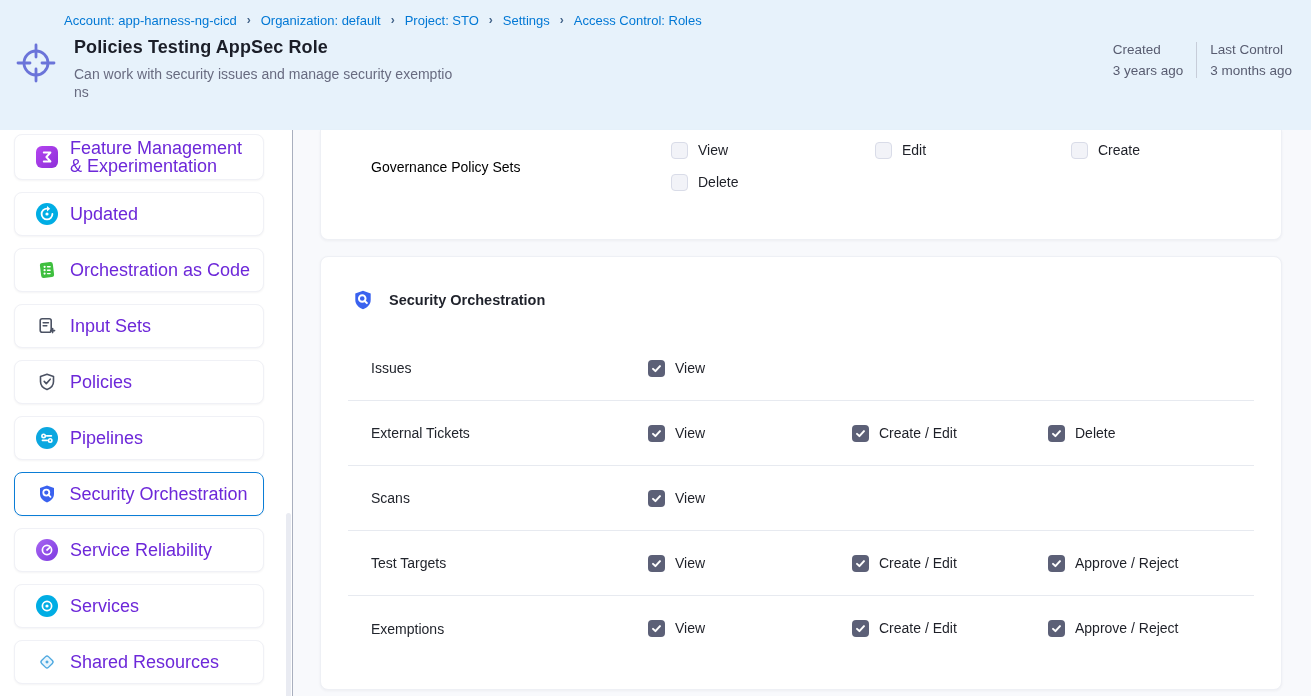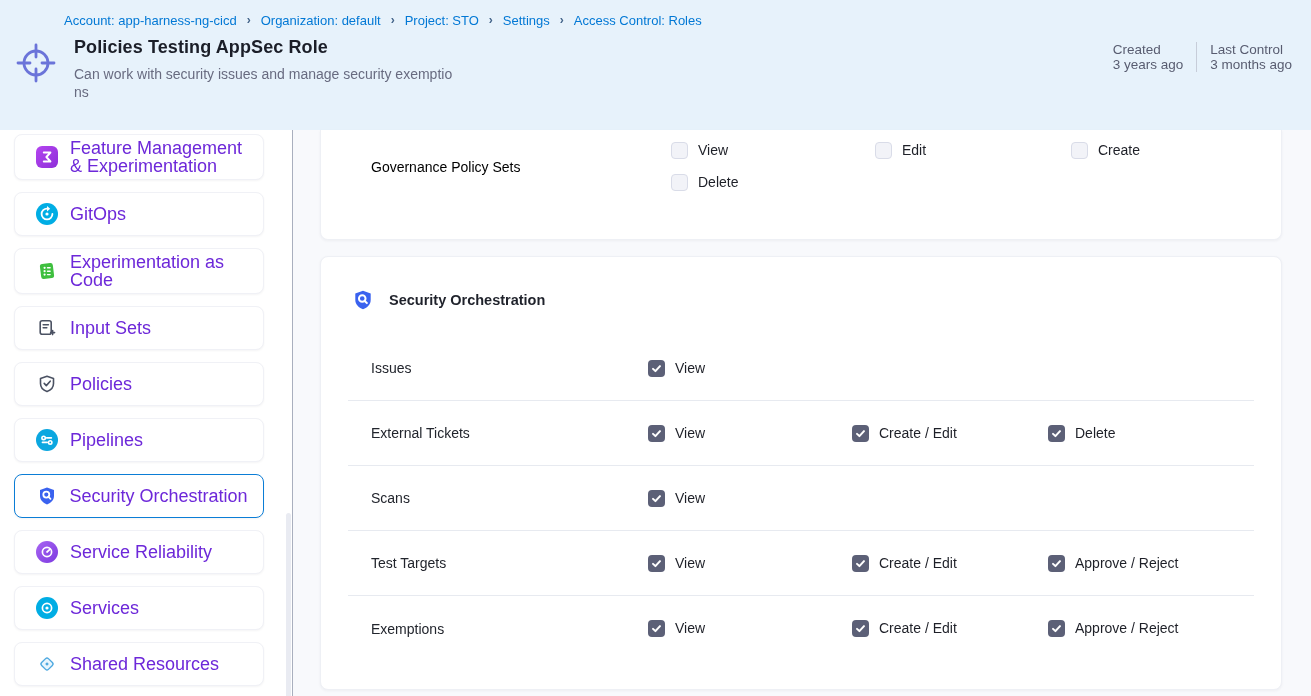--- a/index.html
+++ b/index.html
@@ -11,21 +11,21 @@
   .band { position:relative; width:100%; height:130px; background:#e7f2fb; }
   .crumbs { display:flex; align-items:center; gap:10px; padding:13px 0 0 20px; font-size:13px;margin-left:44px; }
   .crumb { color:#0278d5; text-decoration:none; cursor:pointer; }
   .crumb-sep { color:#44648a; font-size:12px; font-weight:bold; transform:translateY(-1px); }
   .hdr { display:flex; align-items:flex-start; margin-top:9px; padding-left:14px; }
   .hdr-icon { flex:0 0 auto; margin-top:4px; }
   .hdr-text { margin-left:16px; }
   .hdr-title { font-size:18px; font-weight:700; color:#1b1e28; letter-spacing:.1px; }
   .hdr-desc { margin-top:7px; width:382px; font-size:14px; line-height:18px; color:#686b80; word-break:break-all; }
   .meta { position:absolute; top:42px; right:19px; display:flex; align-items:stretch; }
-  .meta-col { display:flex; flex-direction:column; font-size:13.5px; color:#585c70; }
+  .meta-col { display:flex; flex-direction:column; gap:6px; font-size:13.5px; color:#585c70; }
   .meta-div { width:1px; background:#c7cdd9; margin:0 13px; }
 
   
   .bodyrow { display:flex; height:566px; }
   .sidebar { position:relative; width:293px; background:#ffffff; border-right:1px solid #a9afbe; padding-top:4px; overflow:hidden; }
   .side-item { display:flex; align-items:center; gap:12px; width:250px; min-height:44px; margin:0 0 12px 14px;
                background:#fff; border:1px solid #f0f1f6; border-radius:8px; padding:4px 10px 4px 21px;
                box-shadow:0 1px 2px rgba(40,45,60,.05); cursor:pointer; }
   .side-item.selected { border:1.5px solid #0b7dd6; padding-left:20.5px; }
   .side-label { font-size:18px; line-height:18px; color:#6d28d9; }
@@ -111,35 +111,35 @@
             <span class="side-label">Feature Management &amp; Experimentation</span>
           </div>
           <div class="side-item">
             <span class="ic ci" style="background:#00ade4">
               <svg viewBox="0 0 20 20" width="20" height="20">
                 <path d="M10 4.6 A5.4 5.4 0 1 0 15.4 10" fill="none" stroke="#fff" stroke-width="1.8" stroke-linecap="round"></path>
                 <polygon points="10,2 10,7.4 13.2,4.7" fill="#fff"></polygon>
                 <circle cx="10" cy="10" r="1.6" fill="#fff"></circle>
               </svg>
             </span>
-            <span class="side-label">GitOps</span>
+            <span class="side-label">Updated</span>
           </div>
           <div class="side-item">
             <span class="ic">
               <svg viewBox="0 0 20 20" width="20" height="20">
                 <rect x="3.5" y="2.5" width="13" height="15" rx="2.5" fill="#3fbf3f" transform="rotate(-7 10 10)"></rect>
                 <circle cx="7.6" cy="6.8" r="1.1" fill="#fff"></circle>
                 <circle cx="7.6" cy="10.2" r="1.1" fill="#fff"></circle>
                 <circle cx="7.6" cy="13.6" r="1.1" fill="#fff"></circle>
                 <rect x="9.8" y="6.1" width="4" height="1.4" rx="0.7" fill="#fff"></rect>
                 <rect x="9.8" y="9.5" width="4" height="1.4" rx="0.7" fill="#fff"></rect>
                 <rect x="9.8" y="12.9" width="4" height="1.4" rx="0.7" fill="#fff"></rect>
               </svg>
             </span>
-            <span class="side-label">Experimentation as Code</span>
+            <span class="side-label">Orchestration as Code</span>
           </div>
           <div class="side-item">
             <span class="ic">
               <svg viewBox="0 0 20 20" width="20" height="20" fill="none" stroke="#4b5263" stroke-width="1.6" stroke-linecap="round">
                 <rect x="3.2" y="2.8" width="11" height="13.5" rx="2"></rect>
                 <line x1="6.2" y1="6.8" x2="11.4" y2="6.8"></line>
                 <line x1="6.2" y1="9.8" x2="9.8" y2="9.8"></line>
                 <line x1="15.6" y1="12.6" x2="15.6" y2="16.6"></line>
                 <line x1="13.6" y1="14.6" x2="17.6" y2="14.6"></line>
               </svg>

